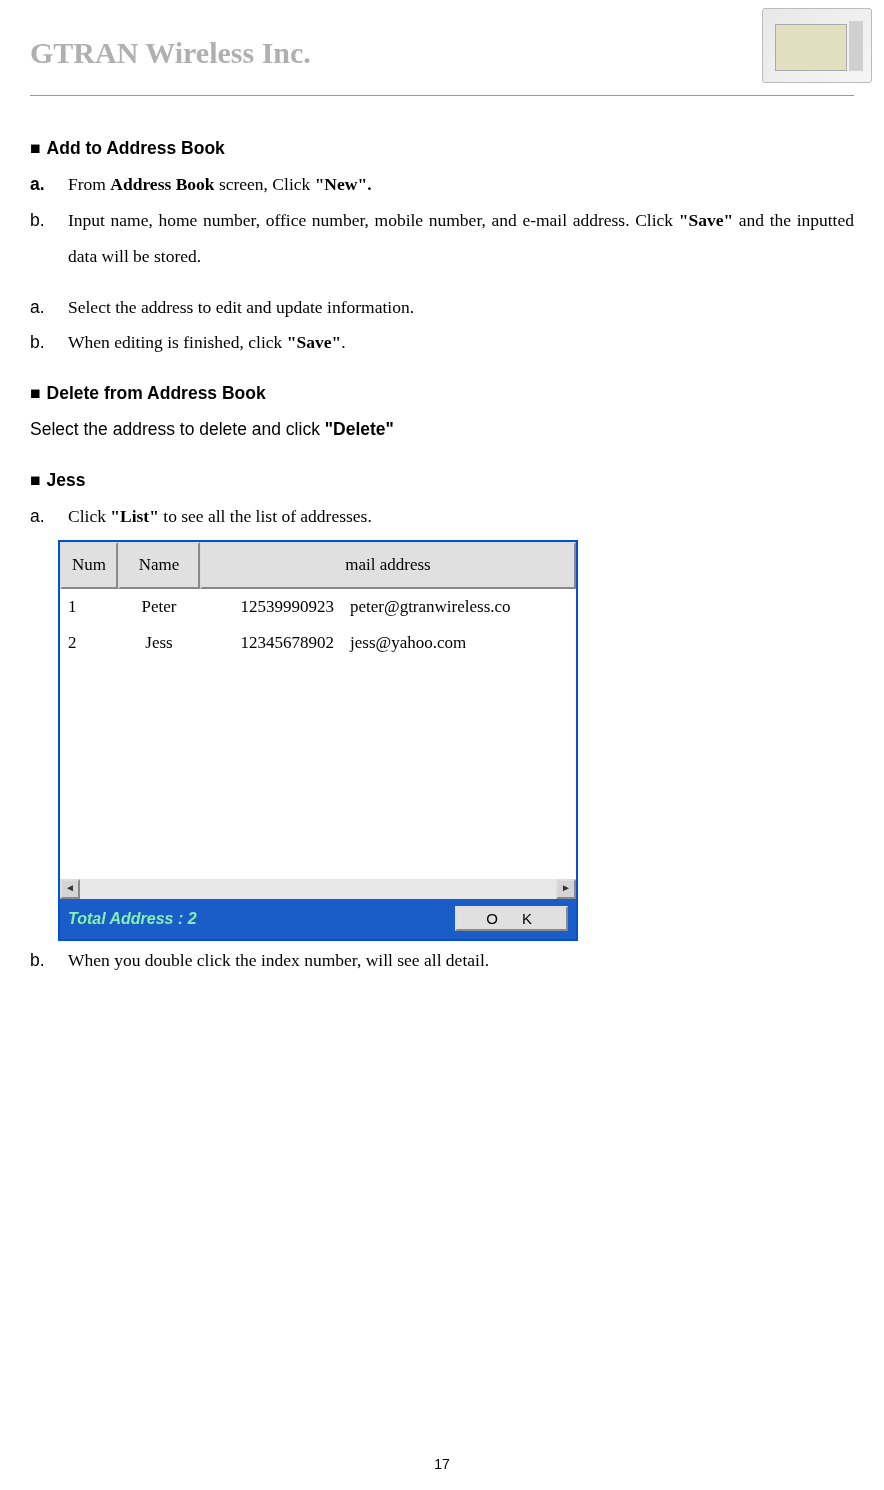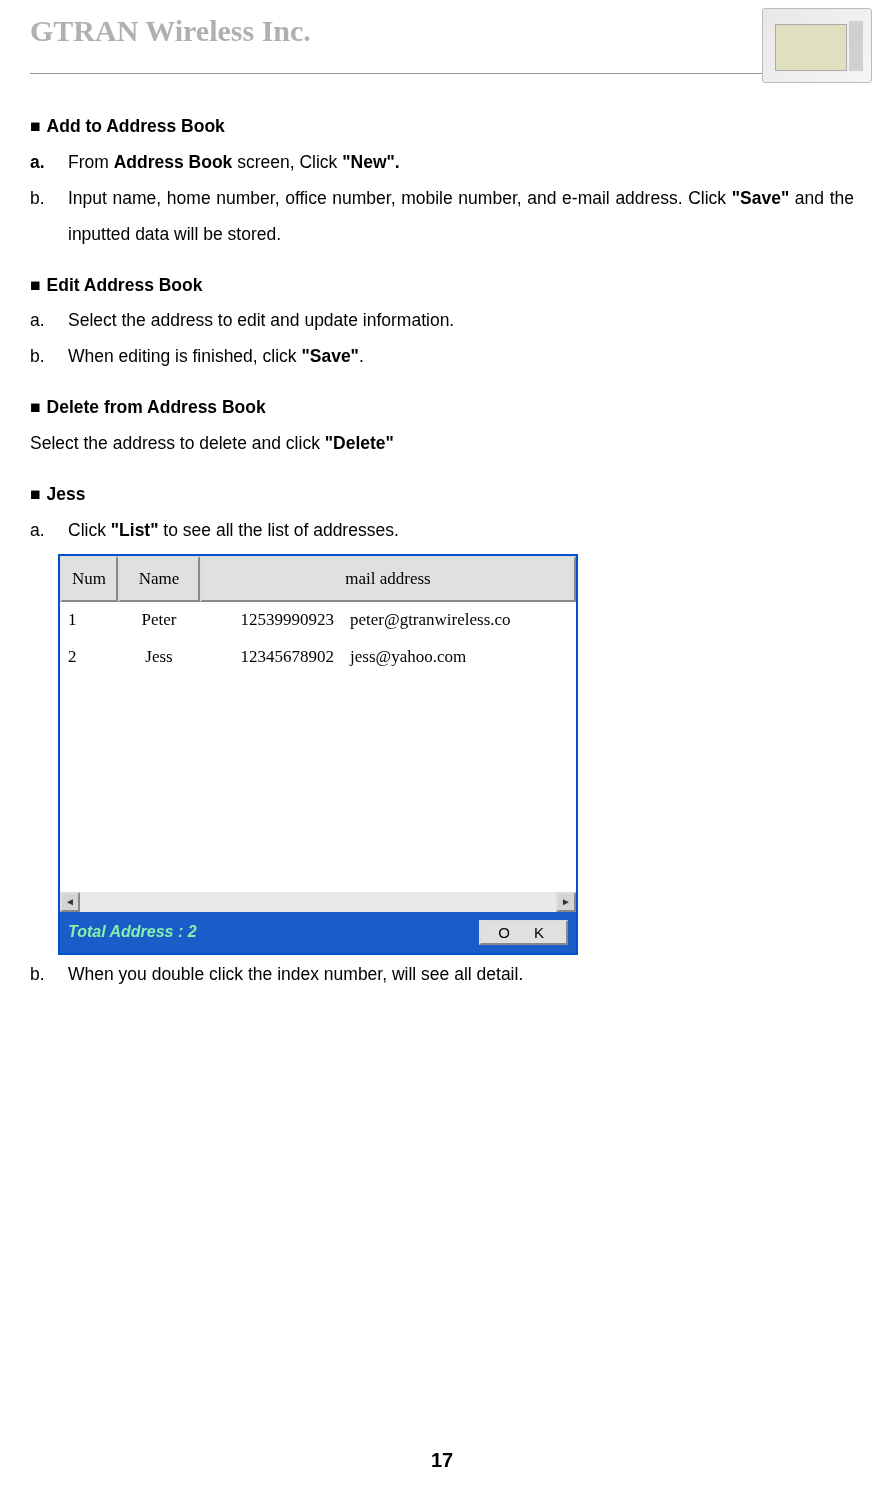--- a/index.html
+++ b/index.html
@@ -8,21 +8,21 @@
       box-sizing: border-box;
     }
     body {
       width: 884px;
       height: 1490px;
       background: #fff;
       font-family: Arial, sans-serif;
       position: relative;
     }
     .header {
-      padding: 14px 30px 0 30px;
+      padding: 36px 30px 0 30px;
       position: relative;
     }
     .company-name {
       font-family: Georgia, 'Times New Roman', serif;
       font-size: 30px;
       font-weight: bold;
       color: #b0b0b0;
     }
     .header-hr {
       border: none;
@@ -76,20 +76,21 @@
       display: flex;
     }
     .list-marker {
       width: 38px;
       flex-shrink: 0;
     }
     .list-text {
       flex: 1;
       text-align: justify;
       text-justify: inter-word;
+      font-family: Liberation Serif, serif;
     }
     .spacer {
       height: 15px;
     }
     .app-window {
       margin: 5px 0 2px 28px;
       width: 520px;
       border: 2px solid #0052cc;
       background: #fff;
     }
@@ -160,34 +161,33 @@
     .status-text {
       color: #86efac;
       font-family: Arial, sans-serif;
       font-weight: bold;
       font-style: italic;
       font-size: 16px;
     }
     .ok-button {
       background: #e0e0e0;
       border: 2px outset #ddd;
-      padding: 2px 12px;
+      padding: 2px 24px;
       font-family: Arial, sans-serif;
       font-size: 15px;
       letter-spacing: 10px;
       text-indent: 5px;
     }
     .page-number {
       position: absolute;
       bottom: 18px;
       left: 0;
       right: 0;
       text-align: center;
-      font-size: 20px;
-      font-weight: bold;
+      font-size: 14px;
     }
   </style>
 </head>
 <body>
 
 <div class="header">
   <div class="company-name">GTRAN Wireless Inc.</div>
   <div class="card-image"></div>
   <hr class="header-hr">
 </div>
@@ -205,23 +205,20 @@
   </div>
   <div class="list-item">
     <span class="list-marker">b.</span>
     <span class="list-text">
       <span>Input name, home number, office number, mobile number, and e-mail address. Click </span><span class="bold">"Save"</span><span> and the inputted data will be stored.</span>
     </span>
   </div>
 
   <div class="spacer"></div>
 
-  <div class="section-heading">
-    <span class="bullet-block">■</span><span>Edit Address Book</span>
-  </div>
   <div class="list-item">
     <span class="list-marker">a.</span>
     <span class="list-text">Select the address to edit and update information.</span>
   </div>
   <div class="list-item">
     <span class="list-marker">b.</span>
     <span class="list-text">
       <span>When editing is finished, click </span><span class="bold">"Save"</span><span>.</span>
     </span>
   </div>

